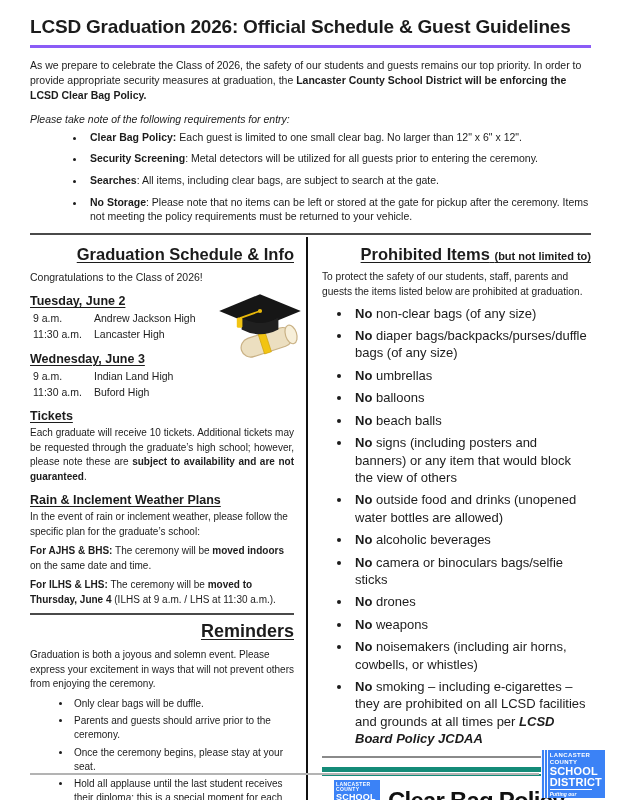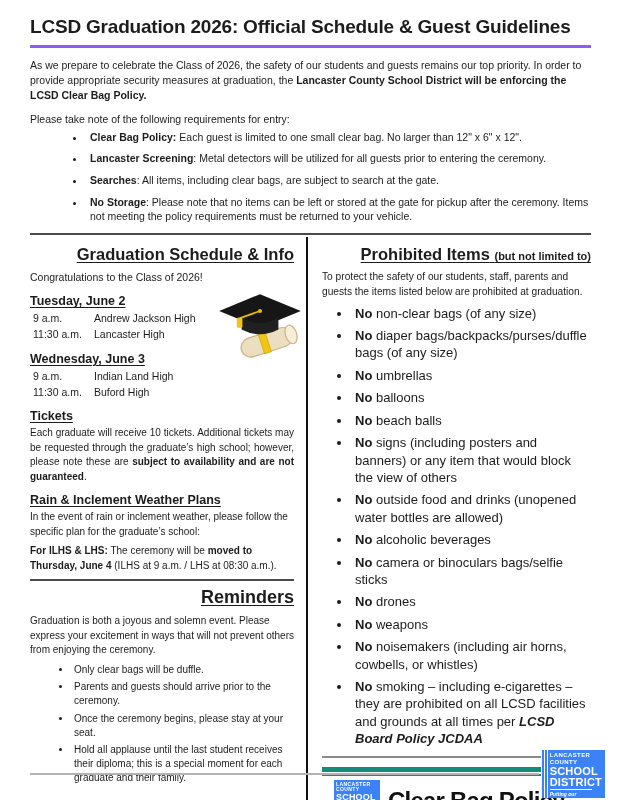--- a/index.html
+++ b/index.html
@@ -9,21 +9,21 @@
     font-family:"Liberation Sans", sans-serif; color:#1c1c1c;
     padding:12px 30px 0 30px; position:relative; overflow:hidden;
   }
   .b { font-weight:700; }
   .i { font-style:italic; }
 
   
   h1.doc-title { font-size:19px; font-weight:700; letter-spacing:-0.2px;
     padding:4px 0 7px 0; border-bottom:3px solid #8b5cf6; }
   p.intro { font-size:10.5px; line-height:1.45; margin:10px 0 9px 0; }
-  p.lead  { font-size:10.5px; margin:0 0 5px 0; }
+  p.lead  { font-size:10.5px; margin:0 0 5px 0;font-style:italic; }
   ul.entry-list { list-style:disc; padding-left:56px; font-size:10.5px; line-height:1.4; margin:0 0 9px 0; }
   ul.entry-list li { margin-bottom:7px; padding-left:4px; }
   .rule-heavy { border-top:2px solid #4a4a4a; }
   .rule-soft  { border-top:2px solid #8a8a8a; }
 
   
   .columns { display:flex; margin-top:2px; }
   .col-left  { width:276px; padding:2px 12px 0 0; position:relative; }
   .vrule { width:2px; background:#111; align-self:stretch; }
   .col-right { flex:1; padding:2px 0 0 14px; }
@@ -83,21 +83,21 @@
 
 <div class="page">
 
   <h1 class="doc-title">LCSD Graduation 2026: Official Schedule &amp; Guest Guidelines</h1>
 
   <p class="intro"><span>As we prepare to celebrate the Class of 2026, the safety of our students and guests remains our top priority.  In order to provide appropriate security measures at graduation, the </span><span class="b">Lancaster County School District will be enforcing the LCSD Clear Bag Policy.</span></p>
   <p class="lead">Please take note of the following requirements for entry:</p>
 
   <ul class="entry-list">
     <li><span class="b">Clear Bag Policy:</span><span> Each guest is limited to one small clear bag. No larger than 12" x 6" x 12".</span></li>
-    <li><span class="b">Lancaster Screening</span><span>: Metal detectors will be utilized for all guests prior to entering the ceremony.</span></li>
+    <li><span class="b">Security Screening</span><span>: Metal detectors will be utilized for all guests prior to entering the ceremony.</span></li>
     <li><span class="b">Searches</span><span>: All items, including clear bags, are subject to search at the gate.</span></li>
     <li><span class="b">No Storage</span><span>: Please note that no items can be left or stored at the gate for pickup after the ceremony. Items not meeting the policy requirements must be returned to your vehicle.</span></li>
   </ul>
 
   <div class="rule-heavy"></div>
 
   <div class="columns">
 
     <div class="col-left">
       <h2 class="section">Graduation Schedule &amp; Info</h2>
@@ -134,21 +134,22 @@
       <div class="sched-row">
         <span class="sched-time">11:30 a.m.</span>
         <span>Buford High</span>
       </div>
 
       <h3 class="sub">Tickets</h3>
       <p class="body-p just"><span>Each graduate will receive 10 tickets.  Additional tickets may be requested through the graduate’s high school; however, please note these are </span><span class="b">subject to availability and are not guaranteed</span><span>.</span></p>
 
       <h3 class="sub">Rain &amp; Inclement Weather Plans</h3>
       <p class="body-p">In the event of rain or inclement weather, please follow the specific plan for the graduate’s school:</p>
-      <p class="body-p"><span class="b">For ILHS &amp; LHS:</span><span> The ceremony will be </span><span class="b">moved to Thursday, June 4</span><span> (ILHS at 9 a.m. / LHS at 08:30 a.m.).</span></p>
+      <p class="body-p"><span class="b">For AJHS &amp; BHS:</span><span> The ceremony will be </span><span class="b">moved indoors</span><span> on the same date and time.</span></p>
+      <p class="body-p"><span class="b">For ILHS &amp; LHS:</span><span> The ceremony will be </span><span class="b">moved to Thursday, June 4</span><span> (ILHS at 9 a.m. / LHS at 11:30 a.m.).</span></p>
 
       <div class="rule-heavy" style="margin:6px 0 2px 0"></div>
 
       <h2 class="section" style="font-size:18px">Reminders</h2>
       <p class="body-p">Graduation is both a joyous and solemn event. Please express your excitement in ways that will not prevent others from enjoying the ceremony.</p>
       <ul class="rem-list">
         <li><span>Only clear bags will be duffle.</span></li>
         <li><span>Parents and guests should arrive prior to the ceremony.</span></li>
         <li><span>Once the ceremony begins, please stay at your seat.</span></li>
         <li><span>Hold all applause until the last student receives their diploma; this is a special moment for each graduate and their family.</span></li>

